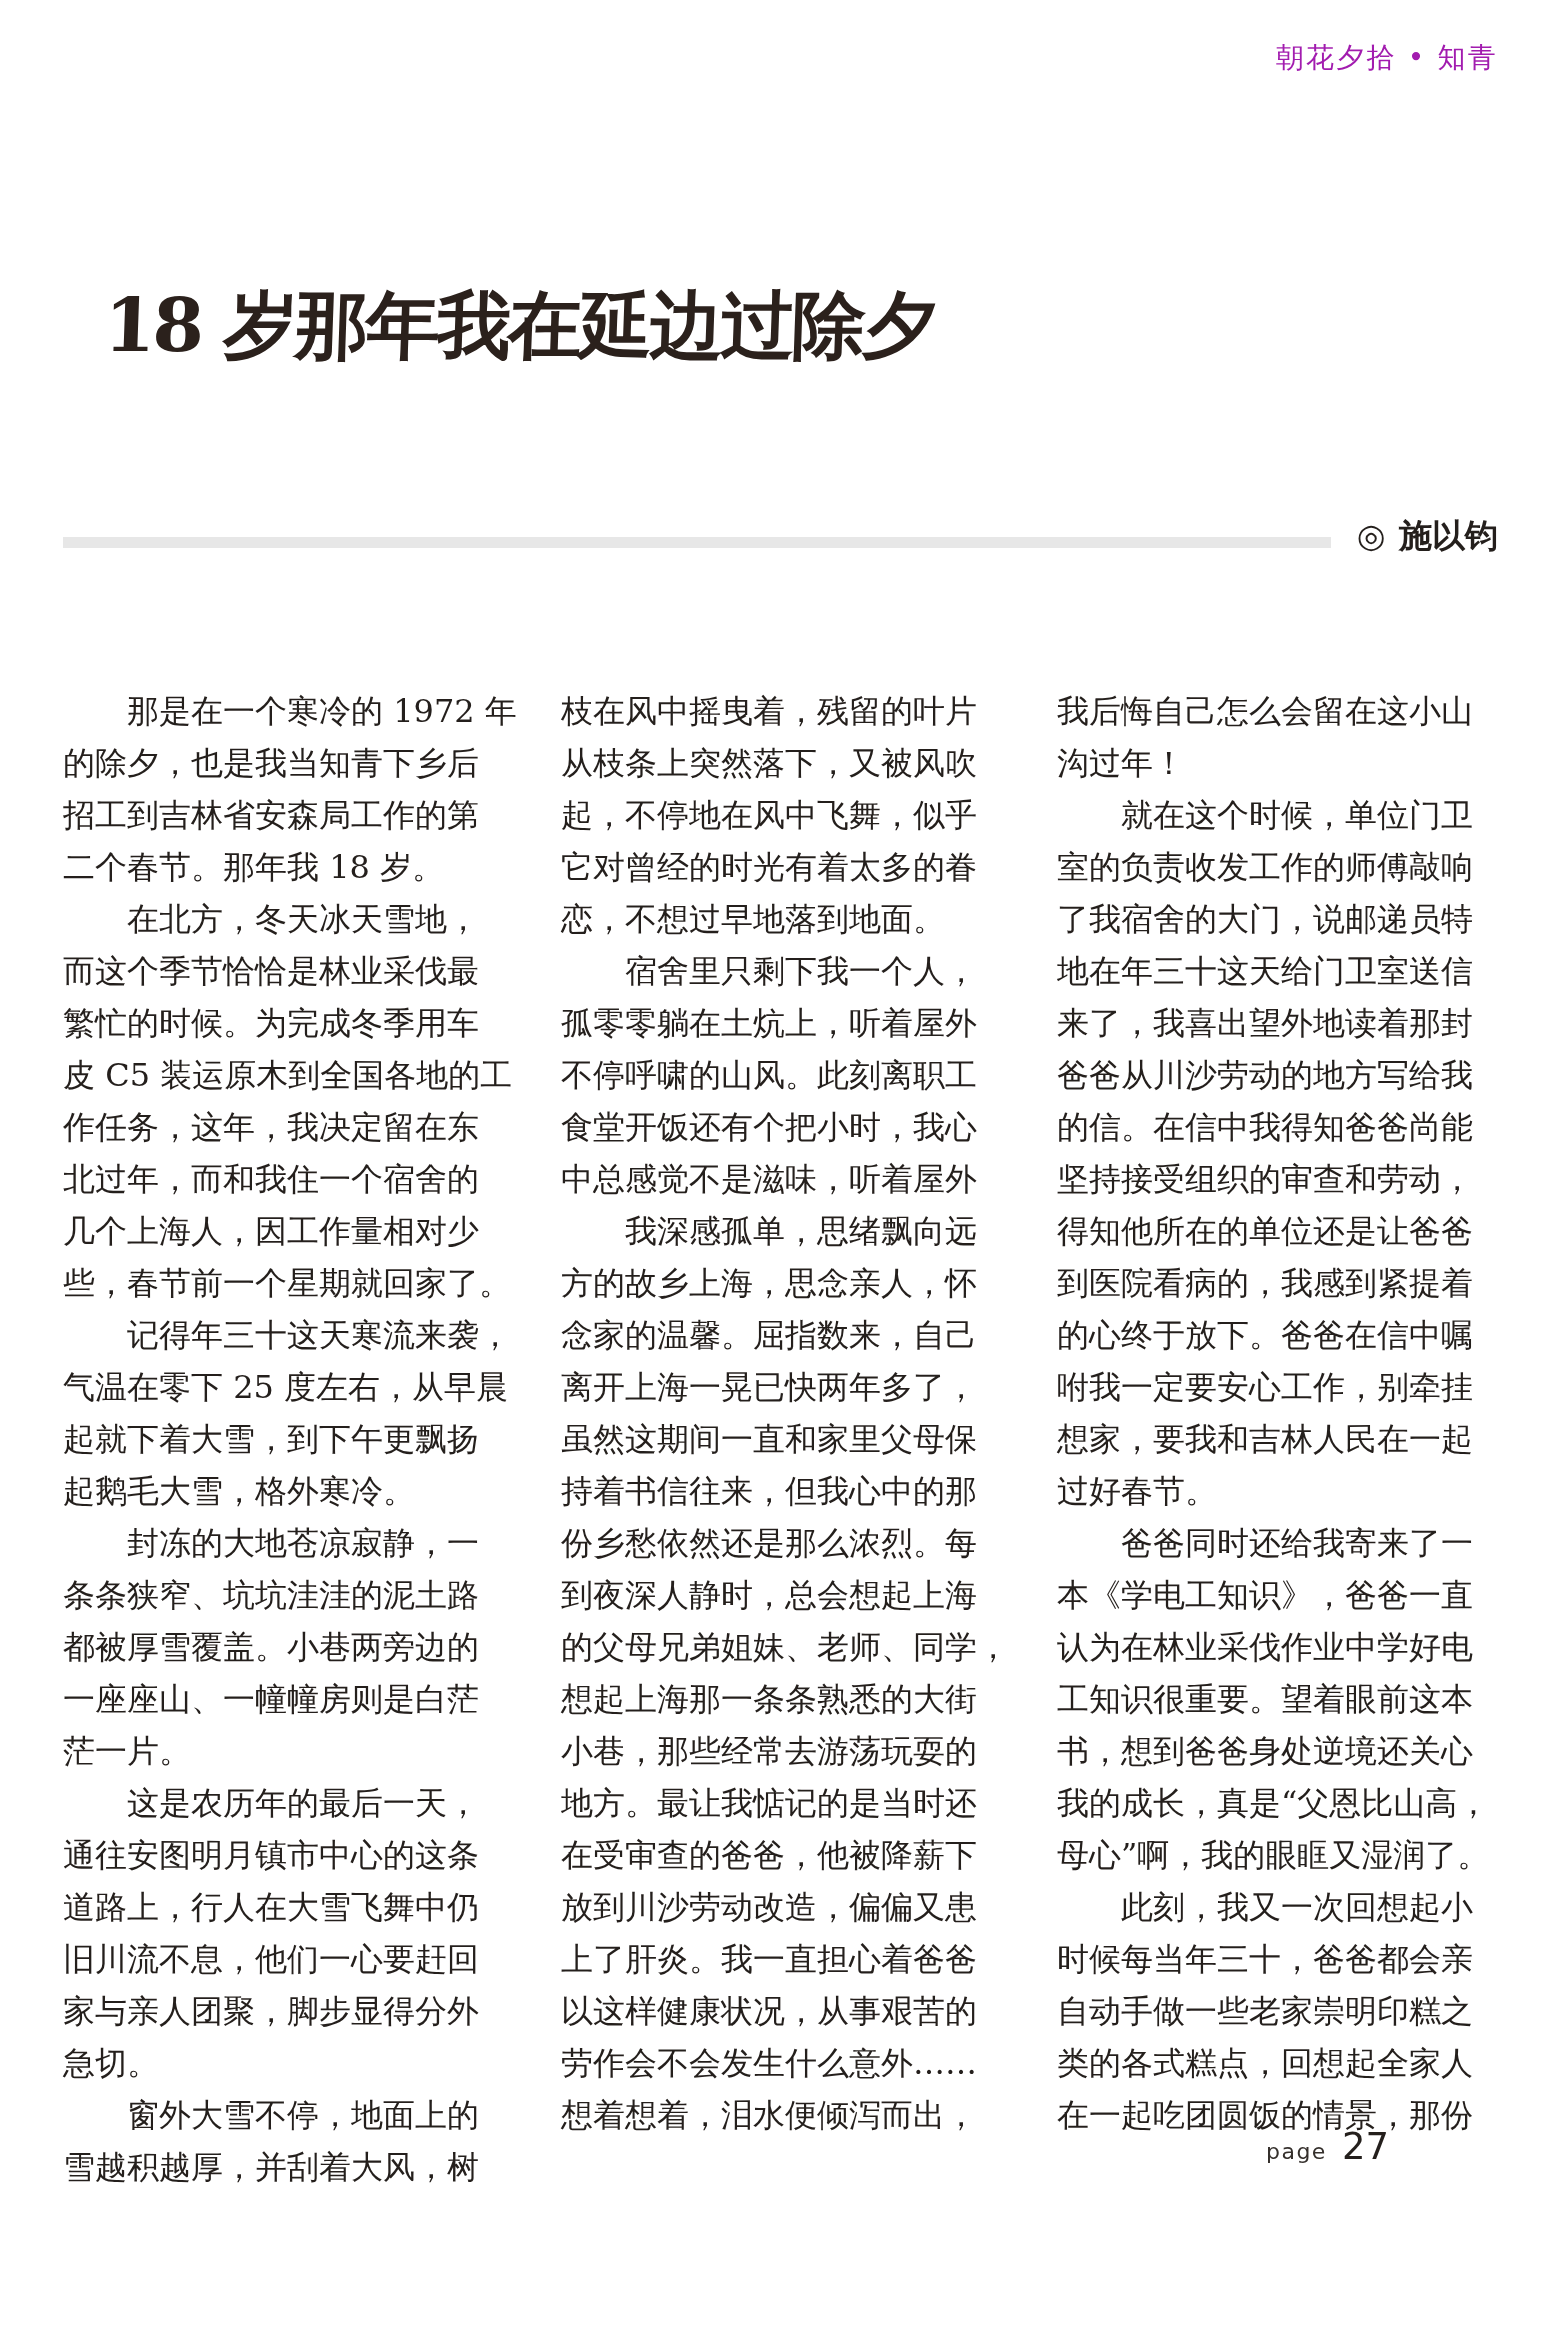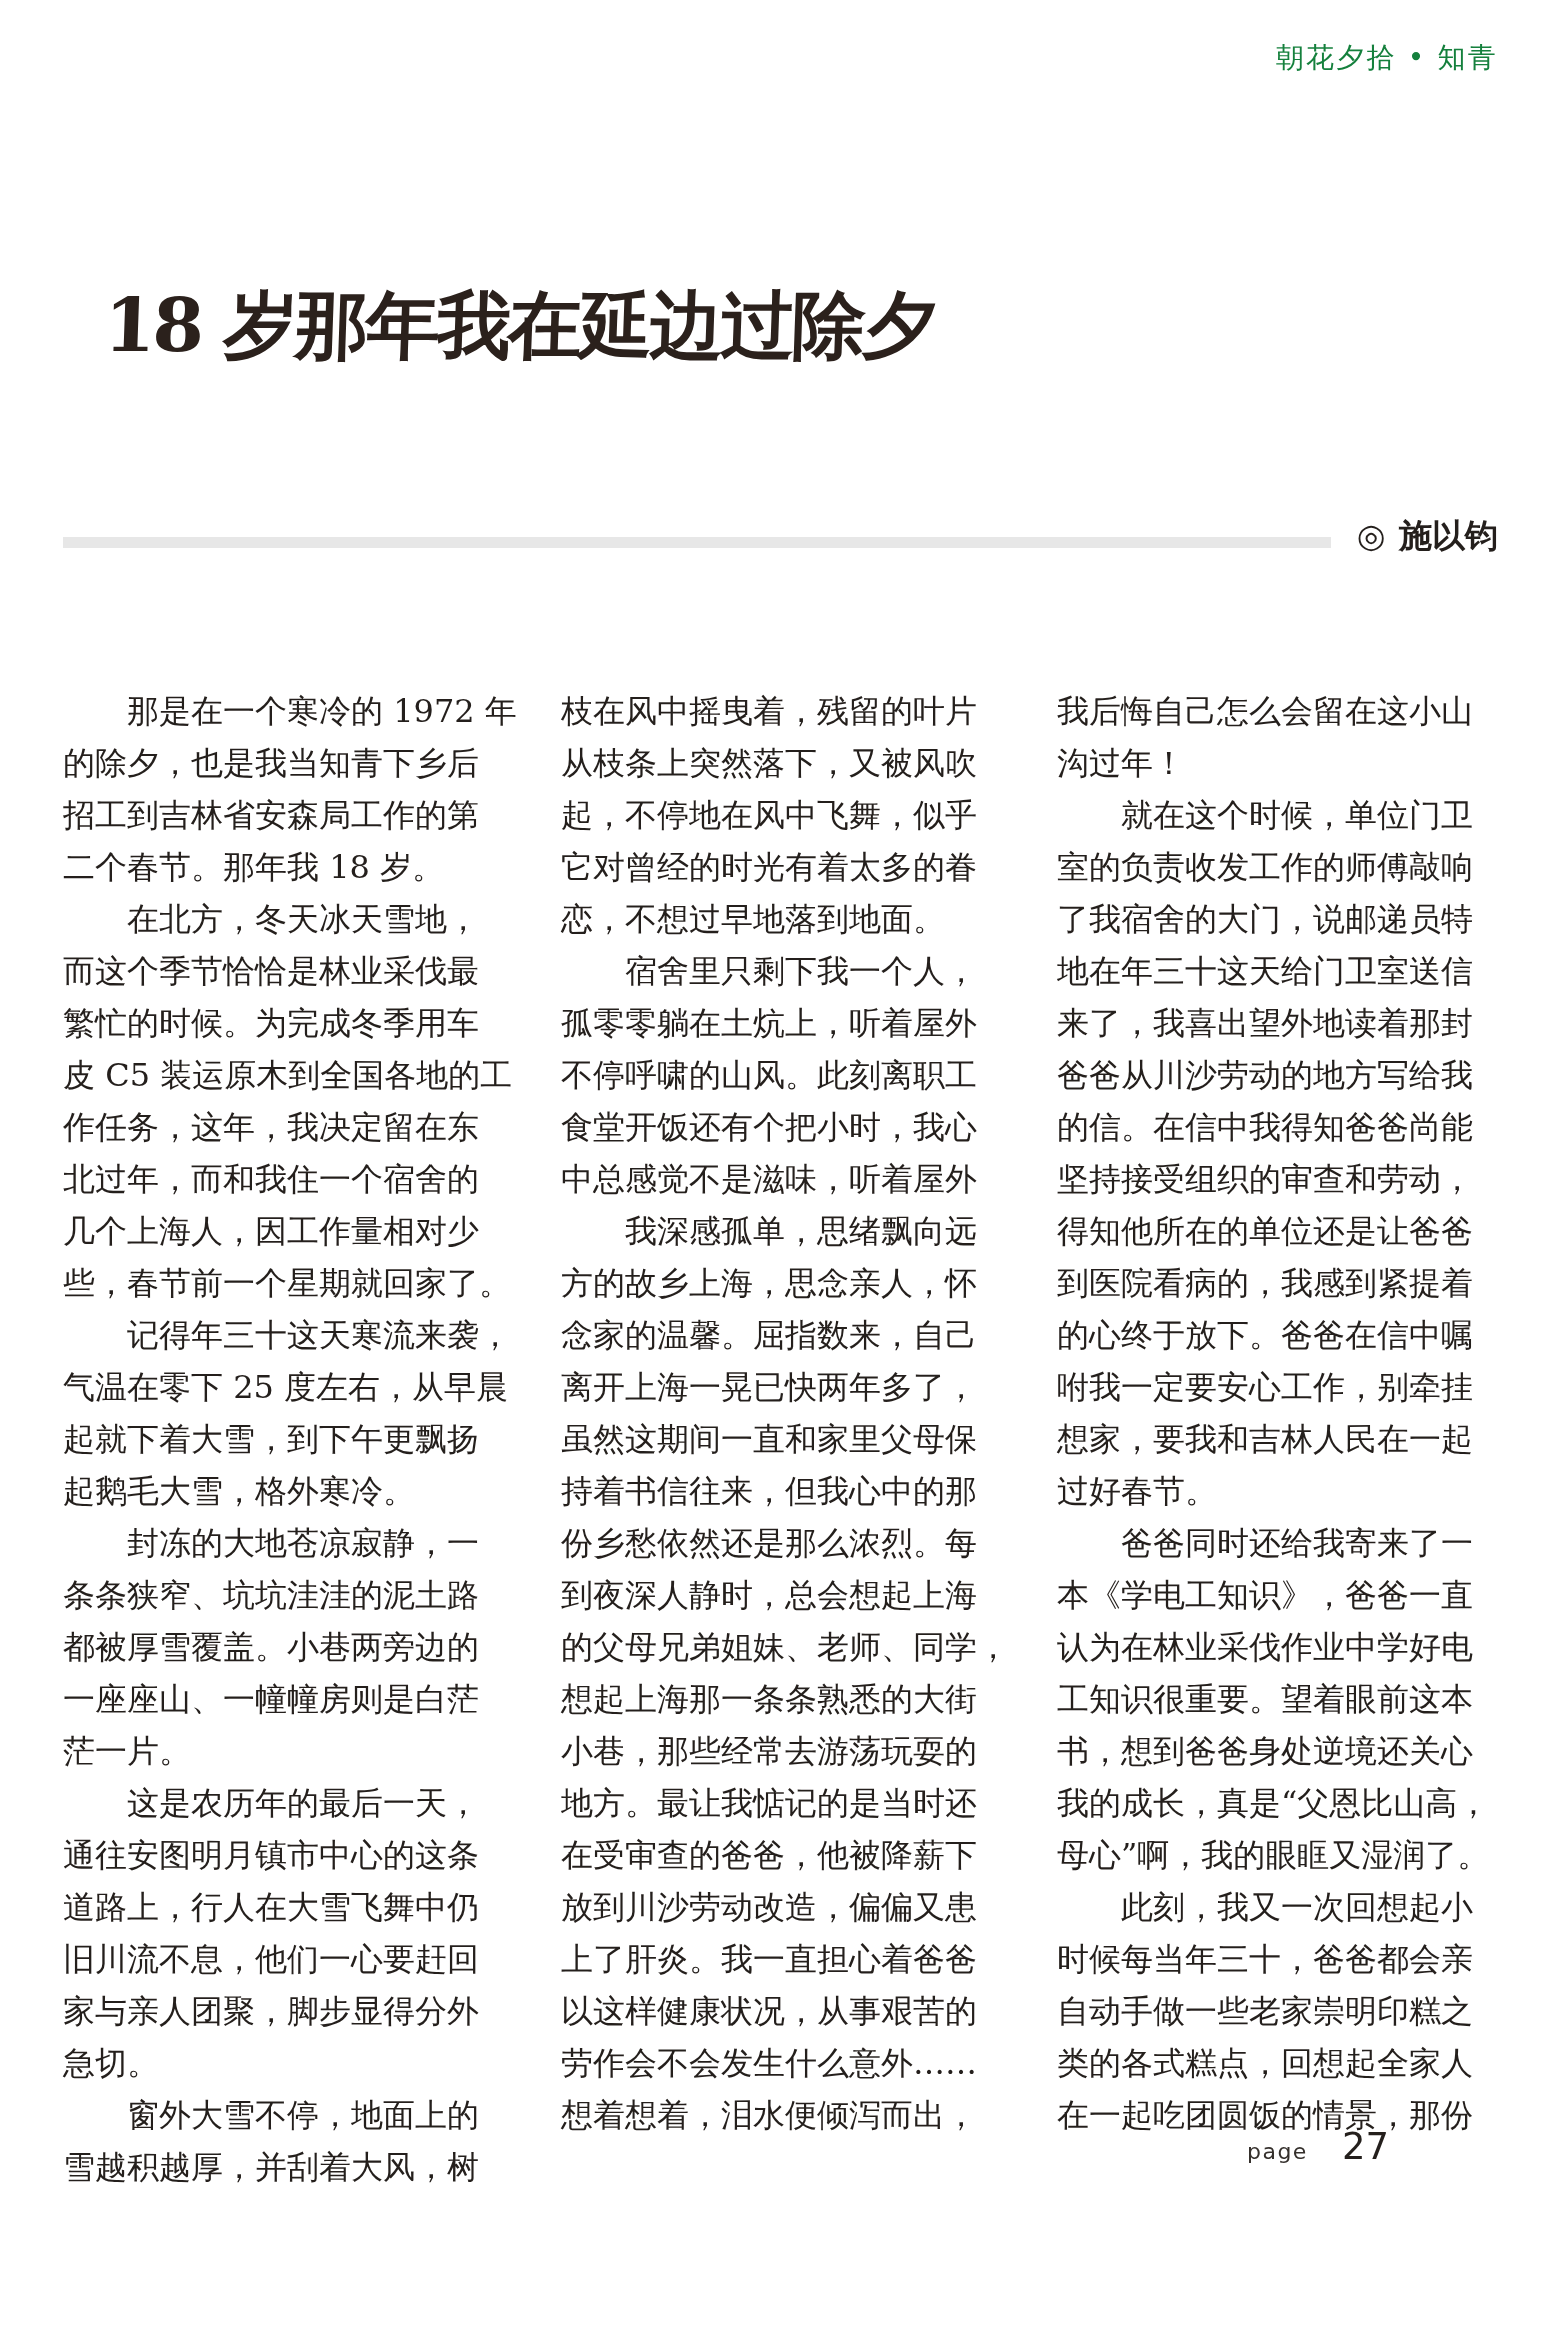--- a/index.html
+++ b/index.html
@@ -15,21 +15,21 @@
     overflow: hidden;
     font-family: "DejaVu Serif", "Liberation Serif", serif;
     color: #241f1c;
   }
   .section-header {
     position: absolute;
     top: 39px;
     right: 63px;
     font-size: 28px;
     letter-spacing: 2.2px;
-    color: #15803d;
+    color: #a21caf;
     font-family: "DejaVu Serif", "Liberation Serif", serif;
   }
   .article-title {
     position: absolute;
     top: 277px;
     left: 104px;
     width: 1190px;
     font-size: 74px;
     letter-spacing: -3px;
     font-weight: bold;
@@ -88,21 +88,20 @@
   .page-footer .page-label {
     font-size: 22px;
     letter-spacing: 1.5px;
     color: #35302c;
     font-family: "DejaVu Sans", "Liberation Sans", sans-serif;
   }
   .page-footer .page-number {
     font-size: 37px;
     color: #241f1c;
     font-family: "DejaVu Sans", "Liberation Sans", sans-serif;
-    margin-left: 19px;
   }
 </style>
 </head>
 <body>
 
 <div class="page">
 
   <div class="section-header">朝花夕拾 • 知青</div>
 
   <div class="article-title">18 岁那年我在延边过除夕</div>

